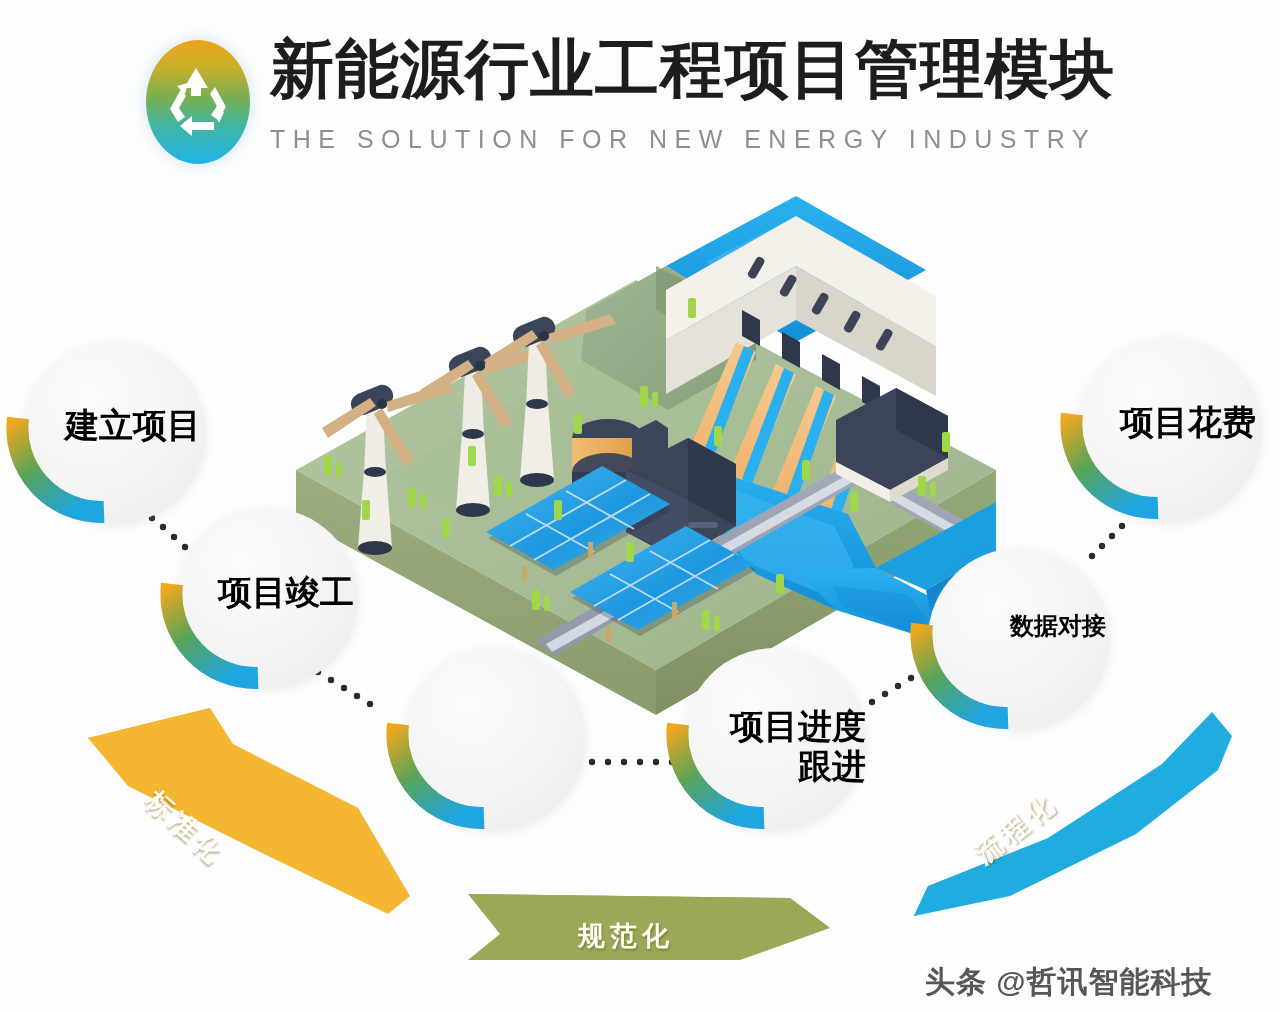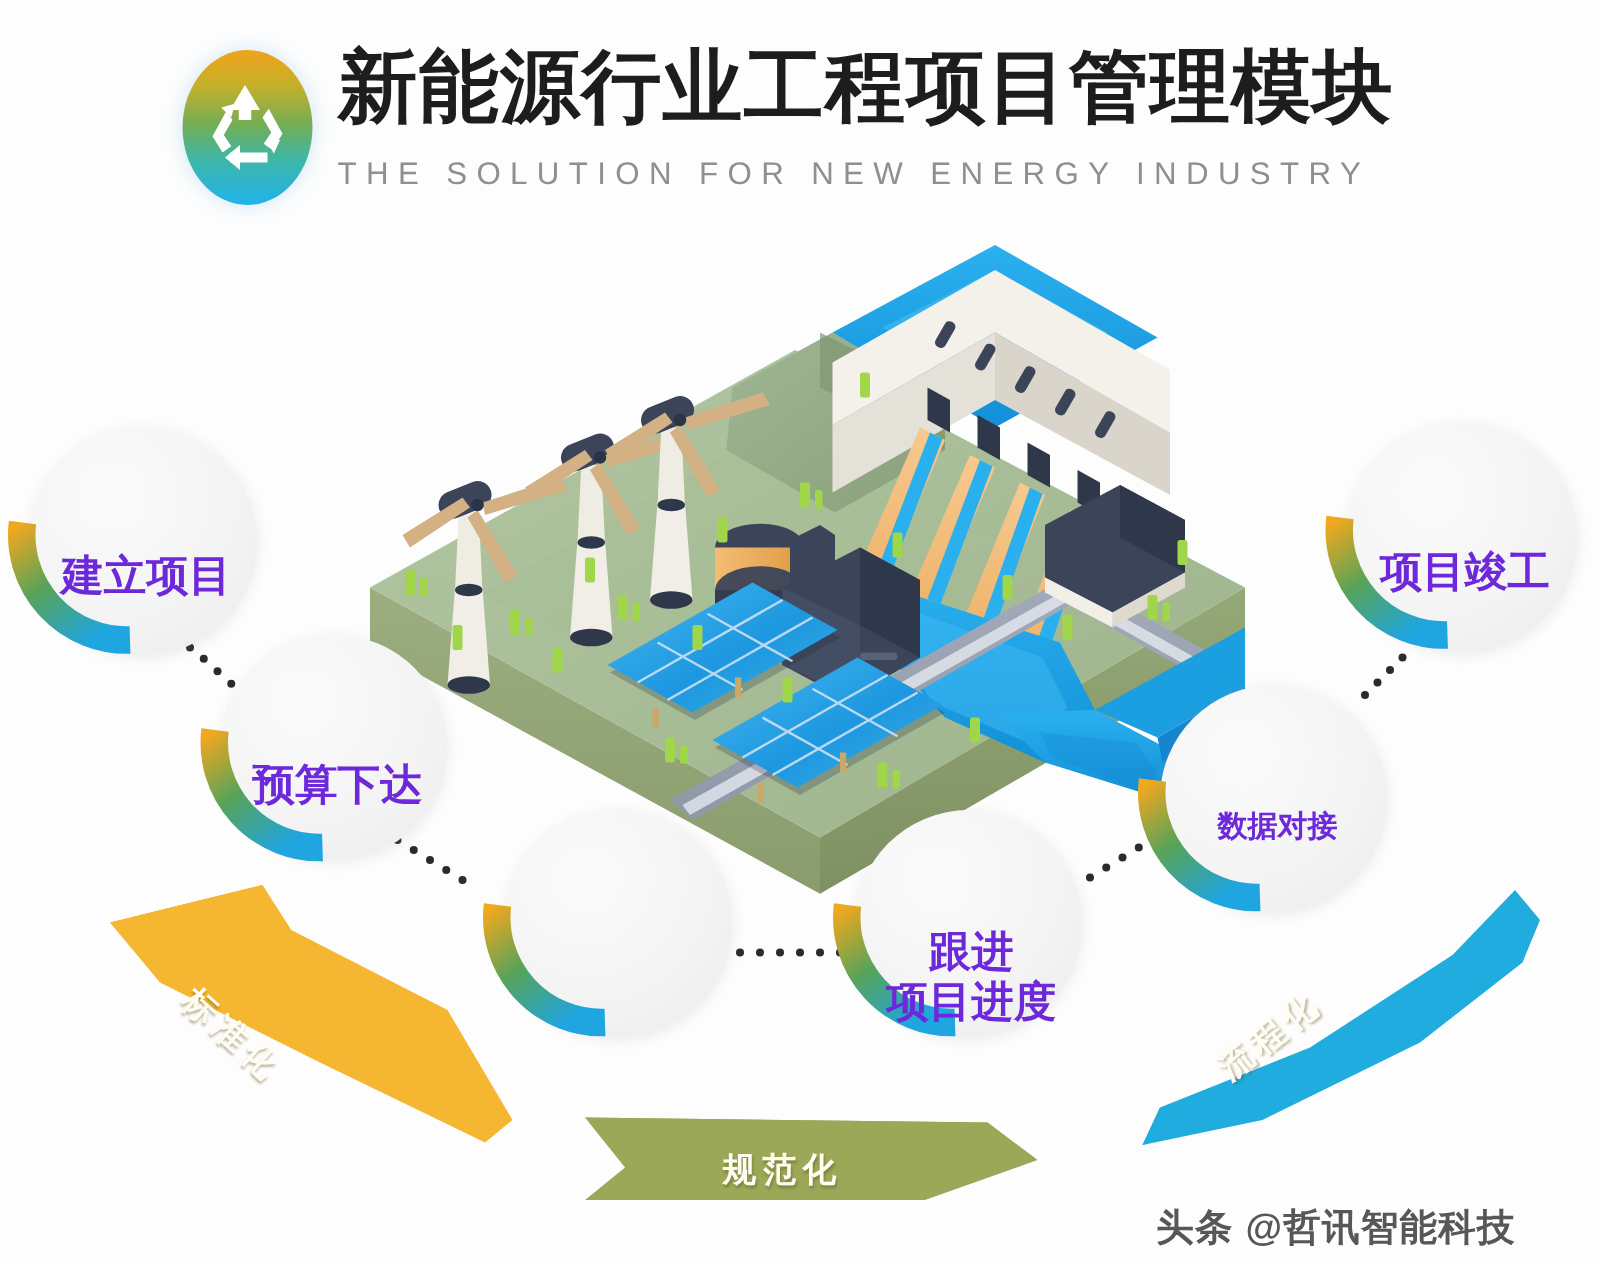--- a/index.html
+++ b/index.html
@@ -36,24 +36,23 @@
   .scene{position:absolute;left:236px;top:170px;width:810px;height:560px;}
   .scene svg{display:block;}
 
   
   .bubble{
     position:absolute;border-radius:50%;
     background:radial-gradient(circle at 36% 30%,#fbfbfb 0%,#f4f4f4 55%,#ebebeb 100%);
     box-shadow:0 2px 10px rgba(150,150,150,.18);
   }
   .bubble-label{
-    position:absolute;color:#6d28d9;font-weight:bold;
-    white-space:nowrap;line-height:1.18;text-align:center;
+    position:absolute;color:#000000;font-weight:bold;
+    white-space:nowrap;line-height:1.18;text-align:right;
     font-family:"Liberation Sans","DejaVu Sans",sans-serif;
-    margin-top:36px;
   }
   .arc{position:absolute;pointer-events:none;}
 
   
   .banner{position:absolute;}
   .banner-label{
     position:absolute;color:#fffdf2;font-weight:bold;font-size:27px;
     letter-spacing:5px;white-space:nowrap;
     text-shadow:1px 2px 2px rgba(90,70,20,.38);
   }
@@ -441,21 +440,21 @@
     <defs>
         <linearGradient id="arcB" x1="0" y1="0" x2="0.65" y2="1">
       <stop offset="0%" stop-color="#f0a81e"></stop>
           <stop offset="48%" stop-color="#57a359"></stop>
       <stop offset="100%" stop-color="#1fa5e0"></stop>
         </linearGradient>
       </defs>
     <path d="M12 18 A84 84 0 0 0 98 112" fill="none" stroke="url(#arcB)" stroke-width="22"></path>
   </svg>
   <div class="bubble-label" style="left:186px;top:572px;width:168px;font-size:34px;">
-    <span>预算下达</span>
+    <span>项目竣工</span>
   </div>
 
   <div class="bubble" style="left:404px;top:648px;width:182px;height:182px;"></div>
   <svg class="arc" style="left:386px;top:706px;width:120px;height:130px;" viewBox="0 0 120 130">
     <defs>
         <linearGradient id="arcC" x1="0" y1="0" x2="0.65" y2="1">
       <stop offset="0%" stop-color="#f0a81e"></stop>
           <stop offset="48%" stop-color="#57a359"></stop>
       <stop offset="100%" stop-color="#1fa5e0"></stop>
         </linearGradient>
@@ -468,22 +467,22 @@
     <defs>
         <linearGradient id="arcD" x1="0" y1="0" x2="0.65" y2="1">
       <stop offset="0%" stop-color="#f0a81e"></stop>
           <stop offset="48%" stop-color="#57a359"></stop>
       <stop offset="100%" stop-color="#1fa5e0"></stop>
         </linearGradient>
       </defs>
     <path d="M12 18 A84 84 0 0 0 98 112" fill="none" stroke="url(#arcD)" stroke-width="22"></path>
   </svg>
   <div class="bubble-label" style="left:688px;top:706px;width:178px;font-size:34px;">
+    <div>项目进度</div>
     <div>跟进</div>
-    <div>项目进度</div>
   </div>
 
   <div class="bubble" style="left:928px;top:548px;width:182px;height:182px;"></div>
   <svg class="arc" style="left:910px;top:606px;width:120px;height:130px;" viewBox="0 0 120 130">
     <defs>
         <linearGradient id="arcE" x1="0" y1="0" x2="0.65" y2="1">
       <stop offset="0%" stop-color="#f0a81e"></stop>
           <stop offset="48%" stop-color="#57a359"></stop>
       <stop offset="100%" stop-color="#1fa5e0"></stop>
         </linearGradient>
@@ -499,21 +498,21 @@
     <defs>
         <linearGradient id="arcF" x1="0" y1="0" x2="0.65" y2="1">
       <stop offset="0%" stop-color="#f0a81e"></stop>
           <stop offset="48%" stop-color="#57a359"></stop>
       <stop offset="100%" stop-color="#1fa5e0"></stop>
         </linearGradient>
       </defs>
     <path d="M12 18 A84 84 0 0 0 98 112" fill="none" stroke="url(#arcF)" stroke-width="22"></path>
   </svg>
   <div class="bubble-label" style="left:1088px;top:402px;width:168px;font-size:34px;">
-    <span>项目竣工</span>
+    <span>项目花费</span>
   </div>
 
   <svg class="banner" style="left:58px;top:700px;width:370px;height:235px;" viewBox="0 0 370 235">
     <path d="M30 38 L152 8 L175 44 L300 108 L352 196 L330 214 L198 150 L70 86 Z" fill="#f5b731"></path>
     <path d="M30 38 L152 8 L146 28 L44 54 Z" fill="#f5b731"></path>
   </svg>
   <div class="banner-label" style="left:150px;top:778px;transform:rotate(42deg);transform-origin:left center;">标准化</div>
 
   <svg class="banner" style="left:440px;top:862px;width:420px;height:110px;" viewBox="0 0 420 110">
     <path d="M28 32 L60 72 L28 98 L300 98 L390 66 L350 36 Z" fill="#9aa857"></path>

